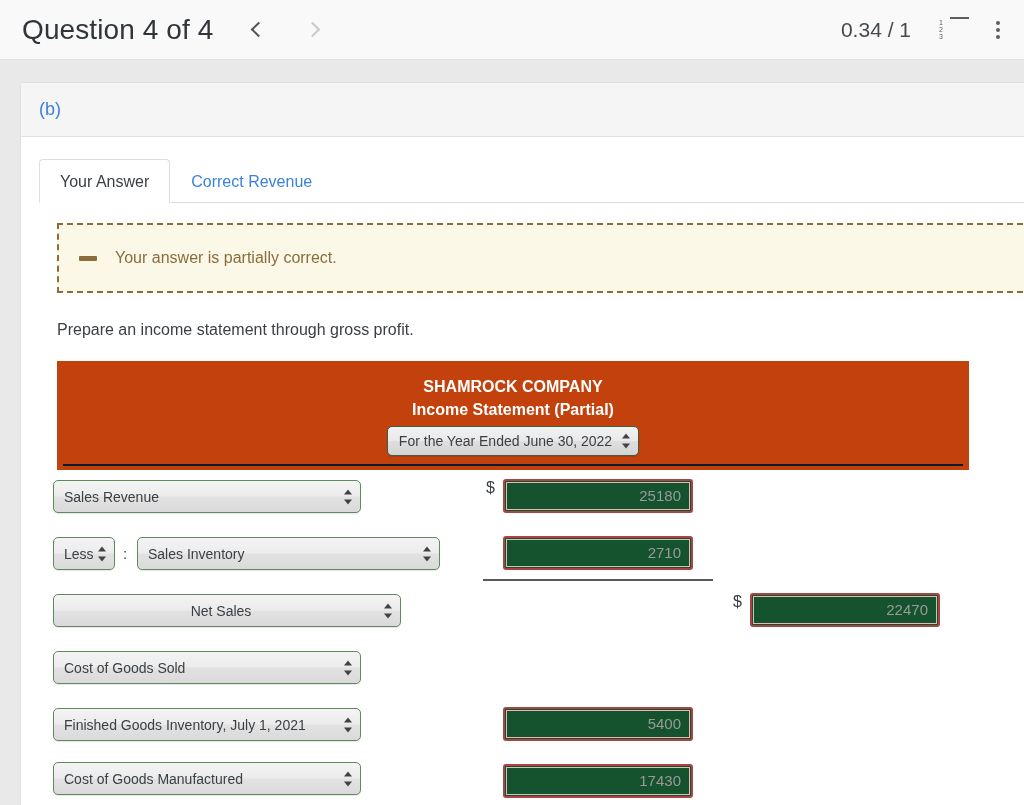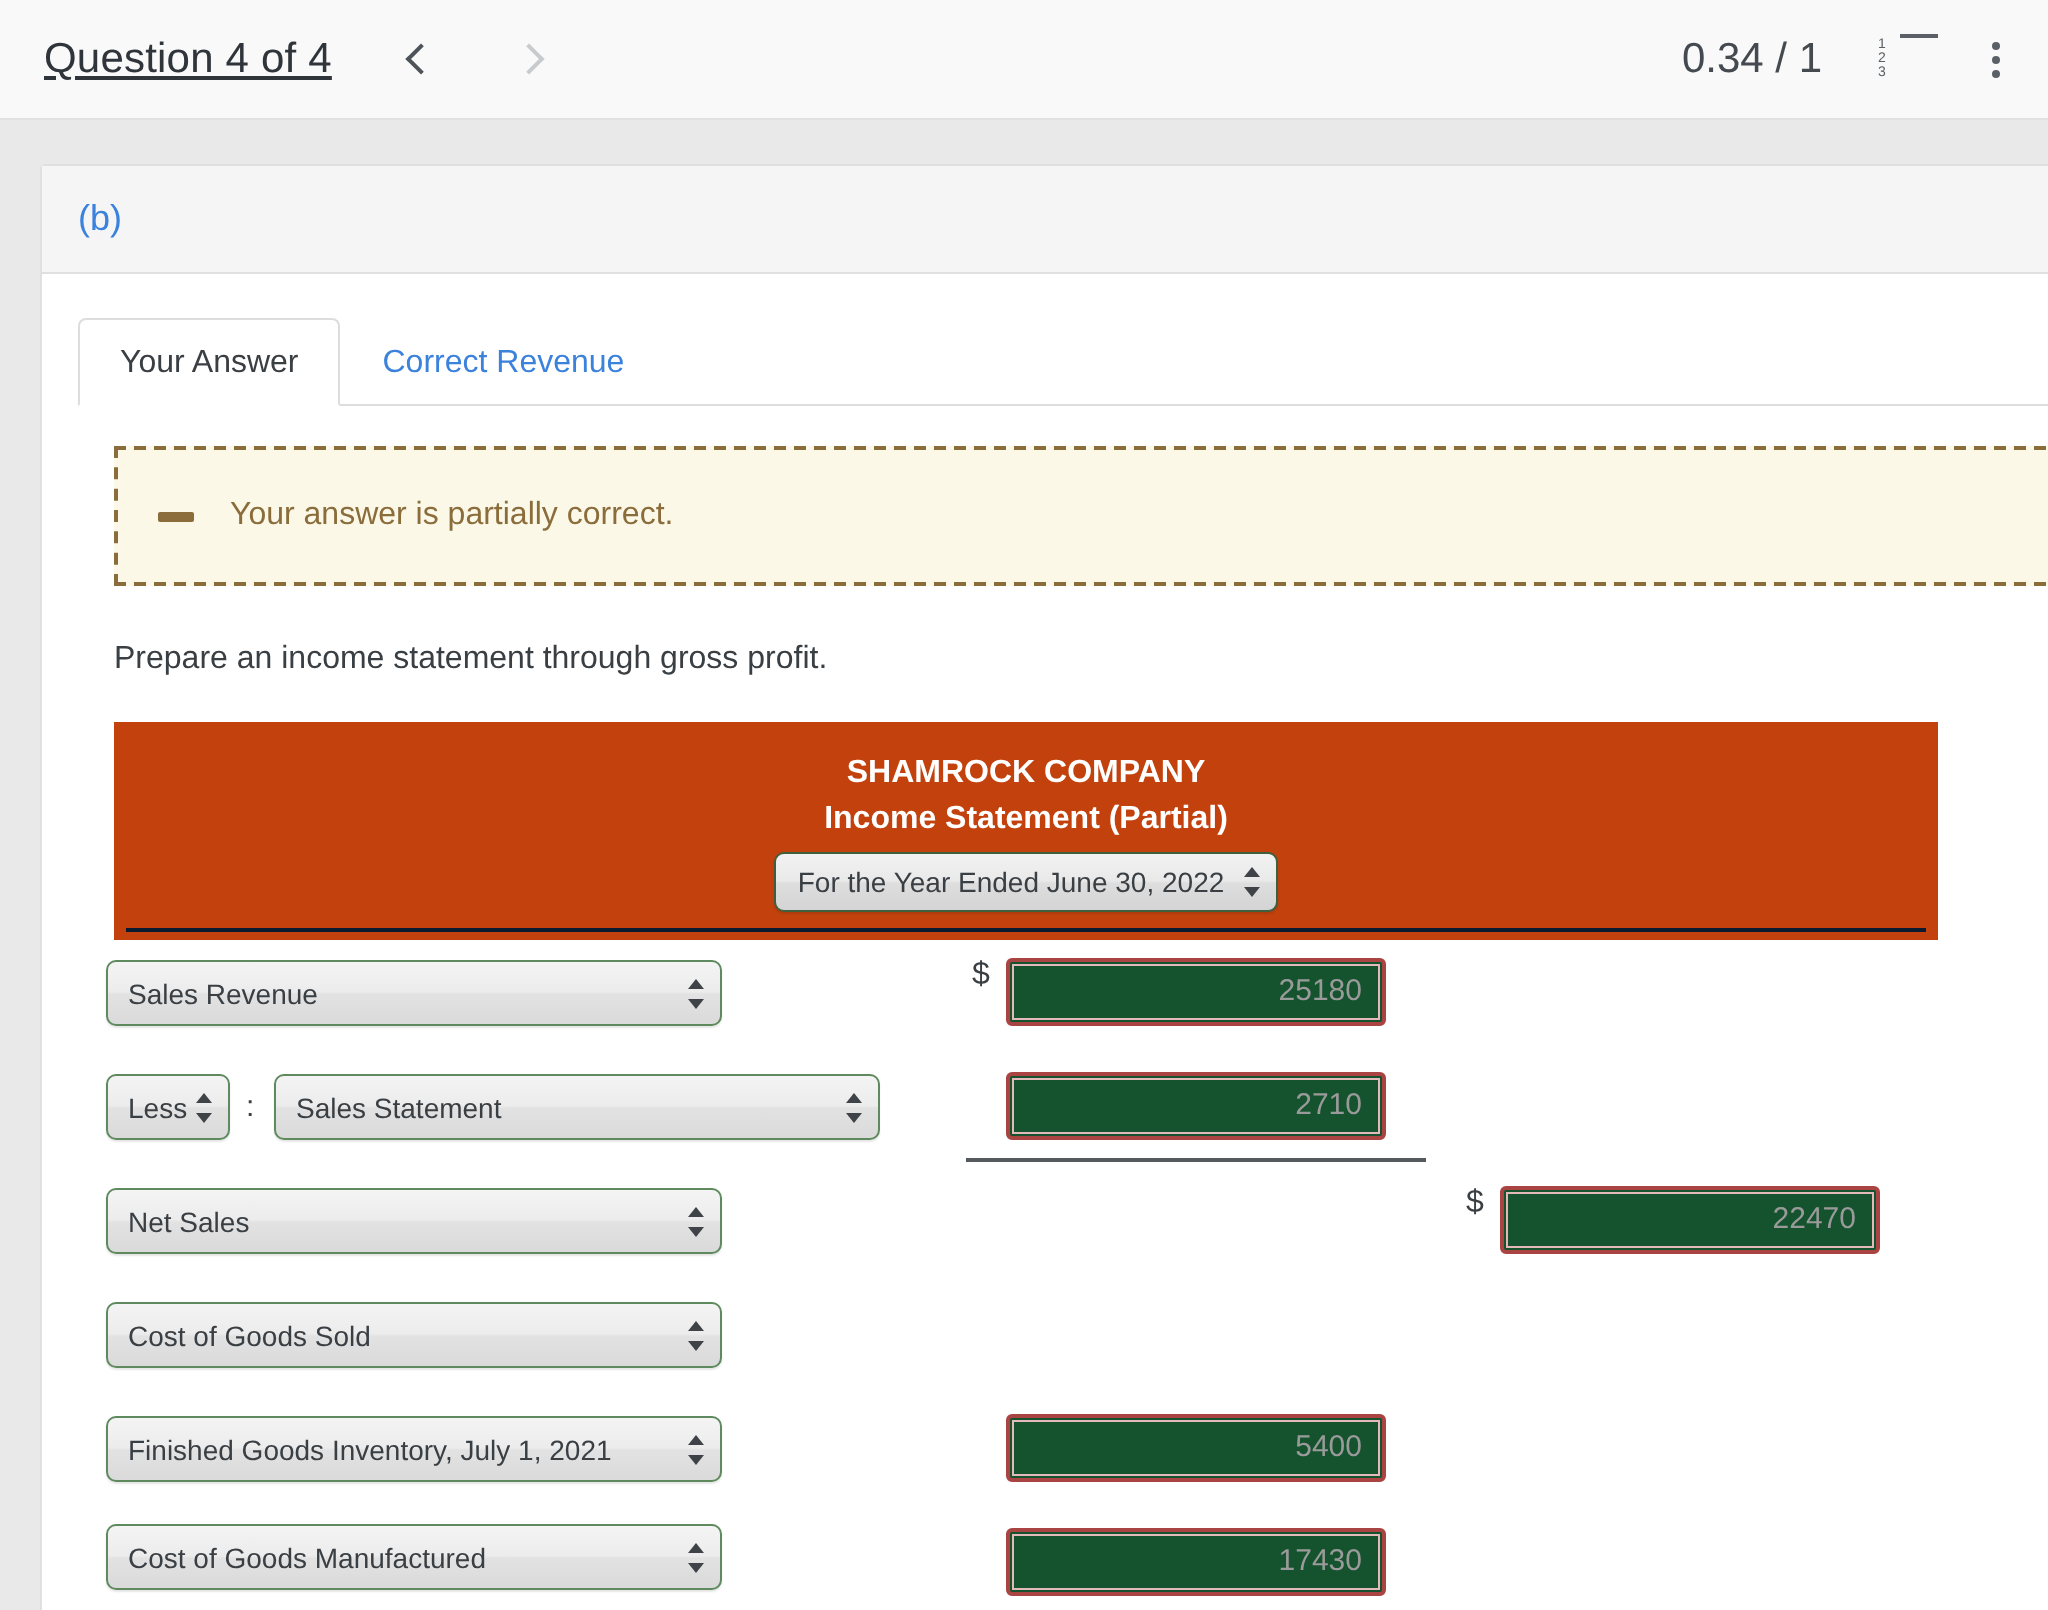--- a/index.html
+++ b/index.html
@@ -15,25 +15,24 @@
   
   #topbar {
     position: absolute; left: 0; top: 0;
     width: 1024px; height: 60px;
     background: #f9f9f9;
     border-bottom: 1px solid #e2e2e2;
     display: flex; align-items: center;
   }
   #q-title {
     margin-left: 22px;
-    font-size: 21px;
+    font-size: 28px;
     color: #30353b;
     letter-spacing: .1px;
     white-space: nowrap;
-    text-decoration: underline;
   }
   .navbtn {
     width: 38px; height: 38px;
     display: flex; align-items: center; justify-content: center;
     background: none; border: none; padding: 0;
     cursor: pointer;
   }
   #nav-prev { margin-left: 26px; }
   #nav-next { margin-left: 16px; }
   .chev { display:block; width: 11px; height: 11px; border-style: solid; }
@@ -306,31 +305,31 @@
         <div class="row">
           <div class="sel" style="left:32px;top:10px;width:62px;">
             <span>Less</span>
             <span class="arrows">
               <i class="up"></i>
               <i class="dn"></i>
             </span>
           </div>
           <span class="colon" style="left:102px;top:18px;">:</span>
           <div class="sel" style="left:116px;top:10px;width:303px;">
-            <span>Sales Statement</span>
+            <span>Sales Inventory</span>
             <span class="arrows">
               <i class="up"></i>
               <i class="dn"></i>
             </span>
           </div>
           <div class="money" style="left:482px;top:9px;width:190px;">2710</div>
           <div class="subrule" style="left:462px;top:52px;width:230px;"></div>
         </div>
         <div class="row">
-          <div class="sel" style="left:32px;top:10px;width:308px;">
+          <div class="sel" style="left:32px;top:10px;width:348px;justify-content:center;">
             <span>Net Sales</span>
             <span class="arrows">
               <i class="up"></i>
               <i class="dn"></i>
             </span>
           </div>
           <span class="dollar" style="left:712px;top:9px;">$</span>
           <div class="money" style="left:729px;top:9px;width:190px;">22470</div>
         </div>
         <div class="row">

